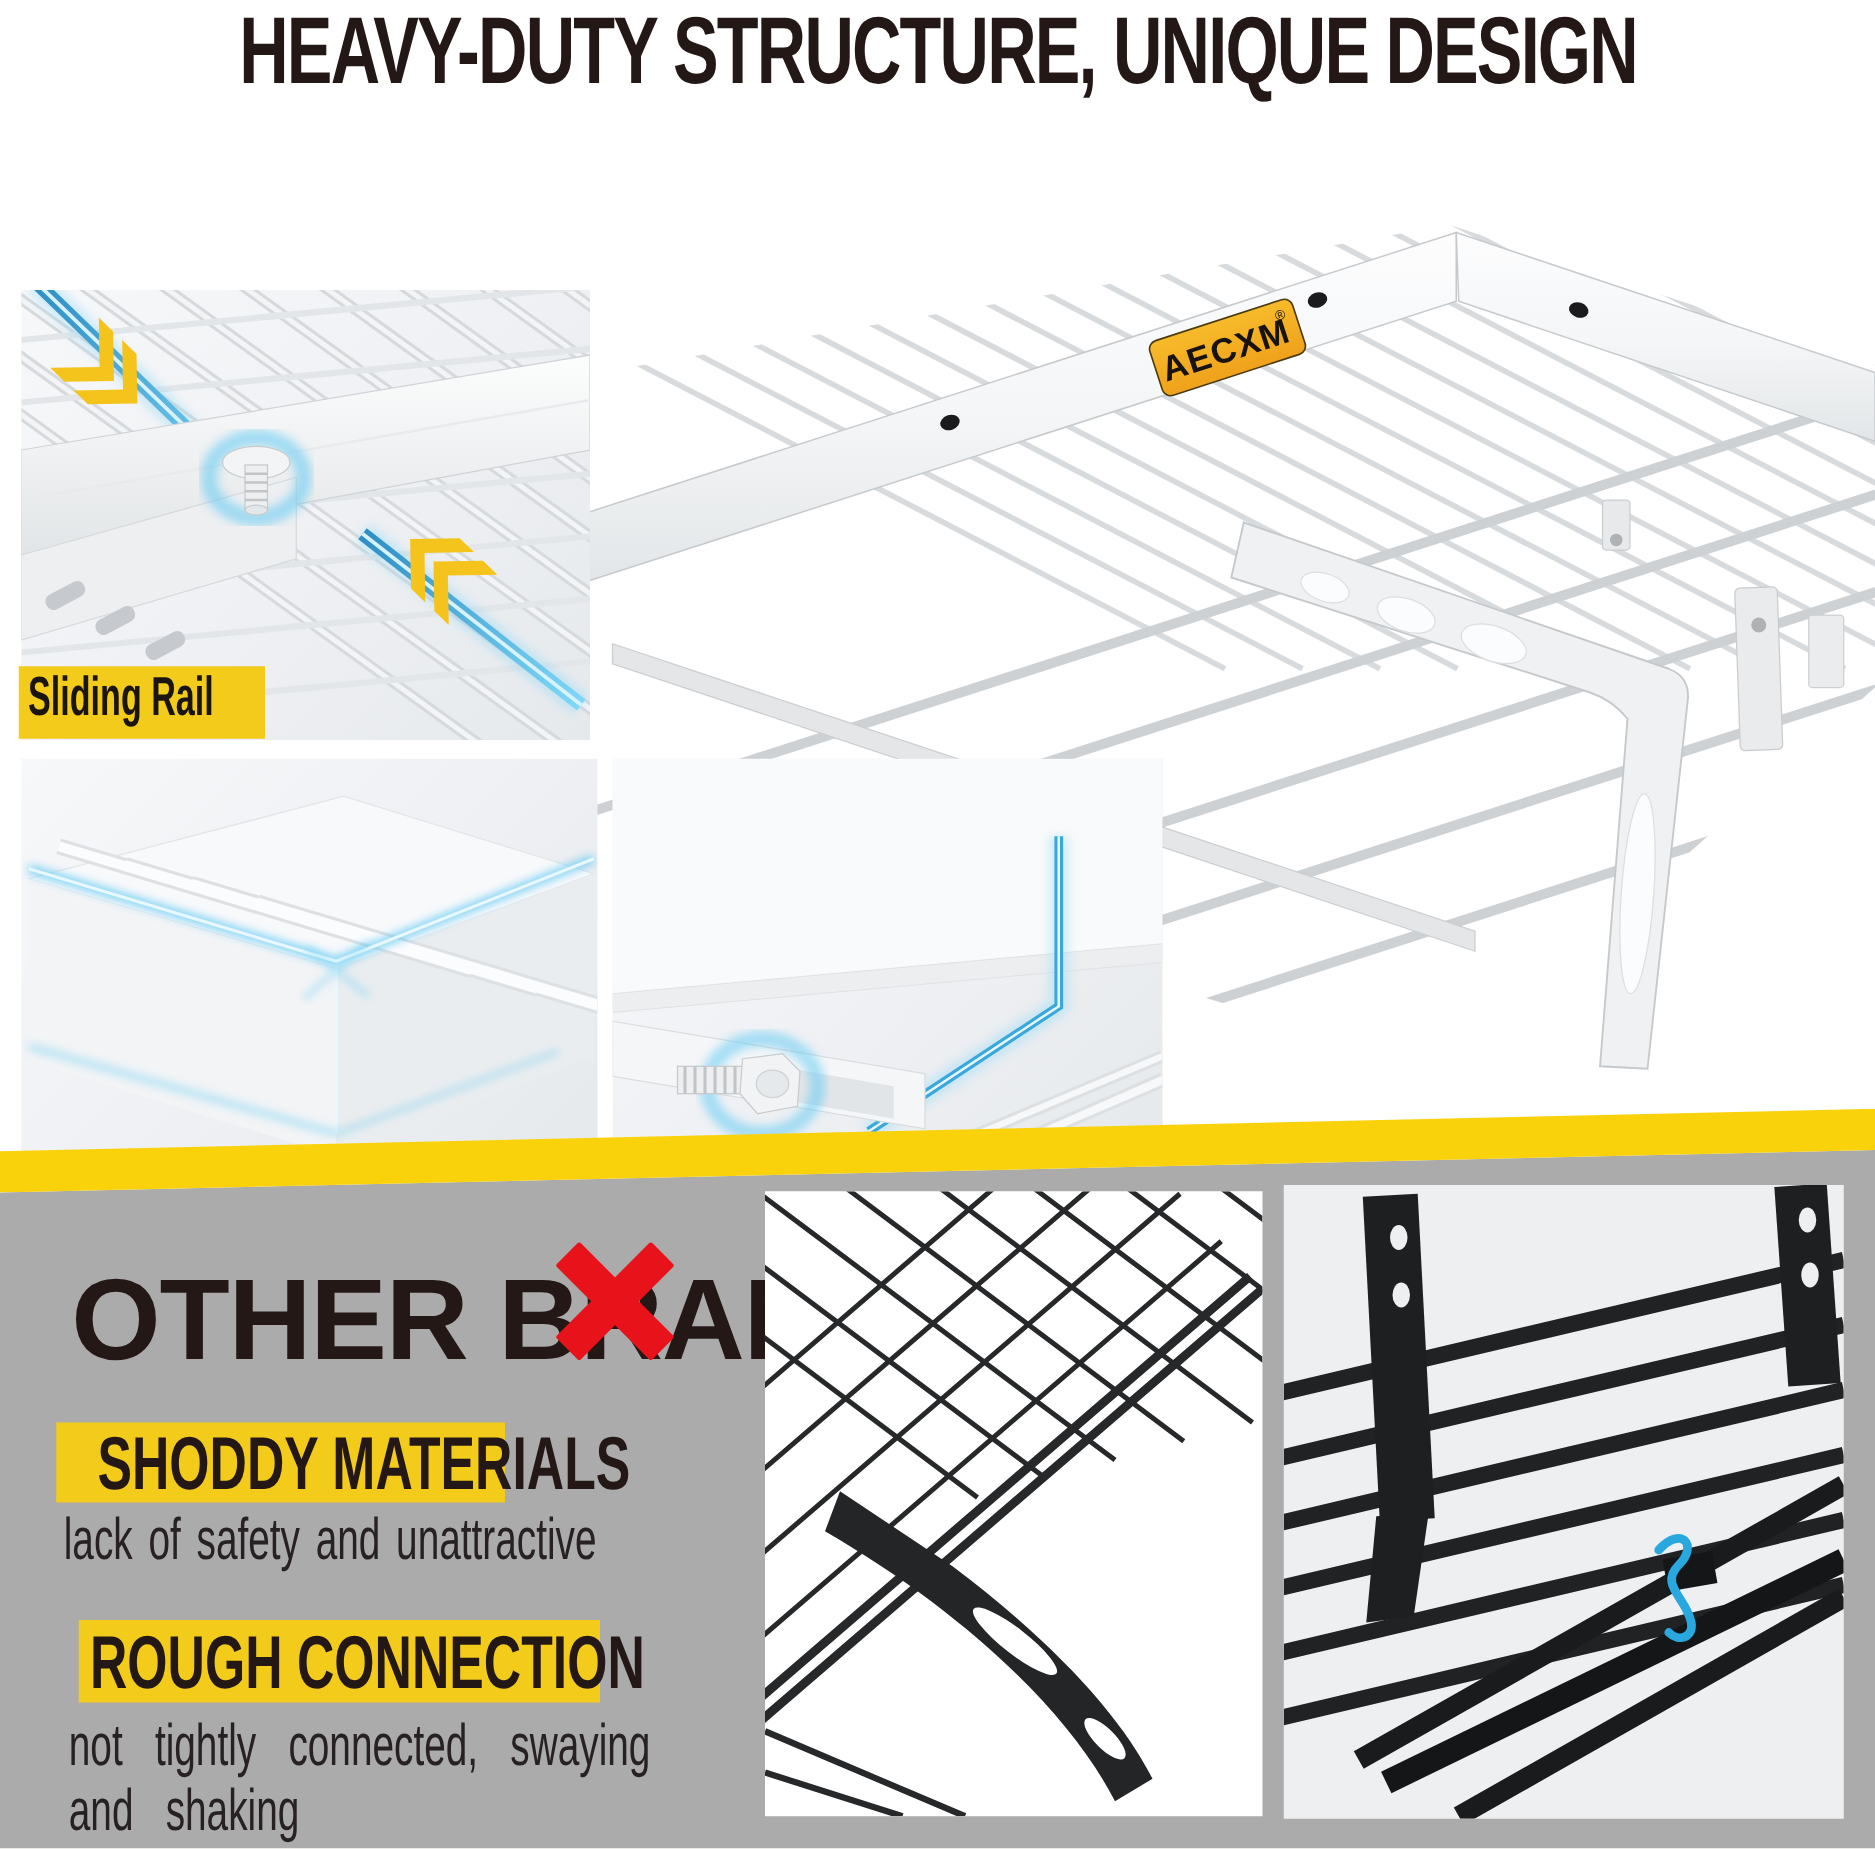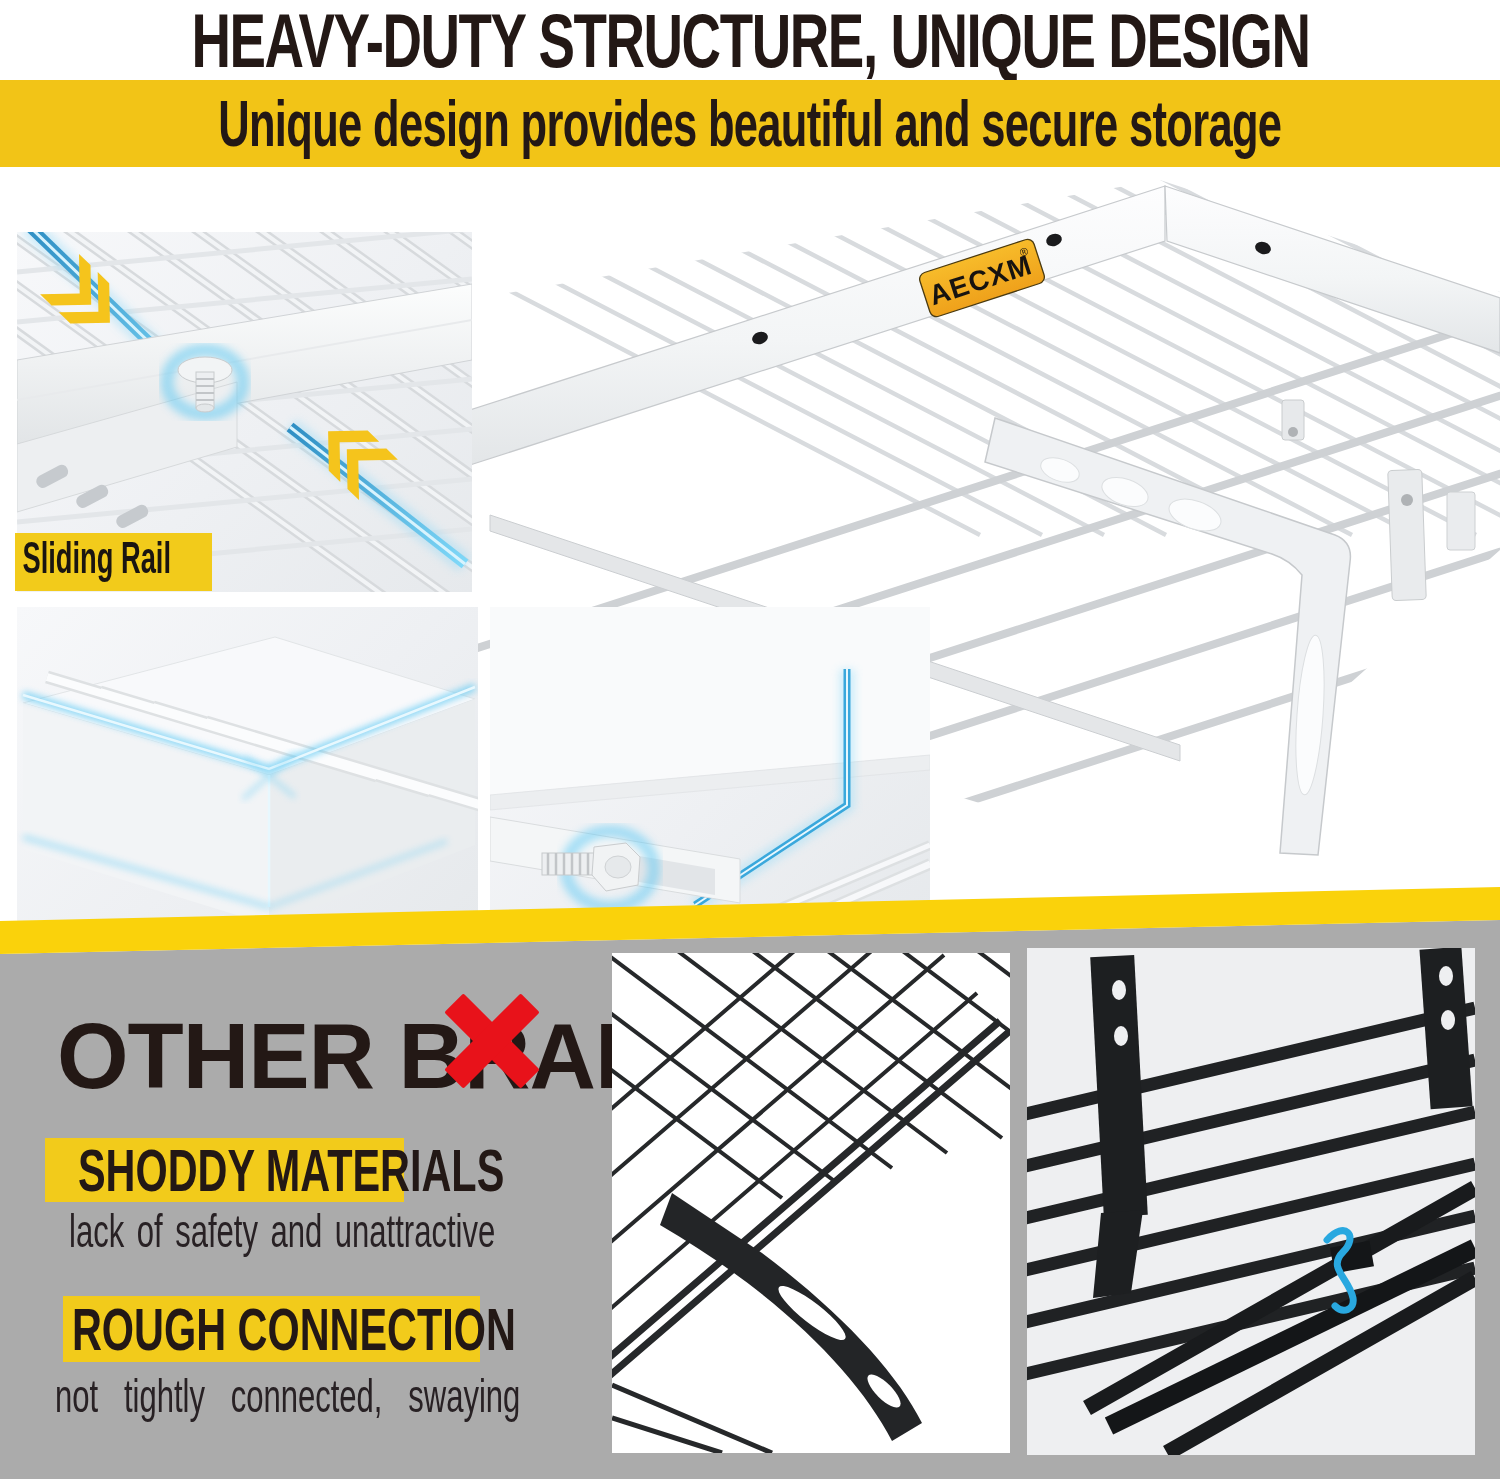--- a/index.html
+++ b/index.html
@@ -41,40 +41,37 @@
 
   .hl{background:#F2CB1B;display:flex;align-items:center;}
   .hl span{font-size:60px;font-weight:bold;color:#231815;transform:scaleX(.69);
            transform-origin:left center;padding-left:13px;white-space:nowrap;}
   .hl1{left:45px;top:1138px;width:335px;height:64px;padding-left:24px;}
   .hl2{left:45px;top:1296px;width:417px;height:66px;margin-left:18px;}
   .detail{color:#282124;}
   .detail .line{height:52px;}
   .detail .line span{font-size:47px;transform:scaleX(.66);transform-origin:left center;
                      white-space:nowrap;word-spacing:6px;line-height:52px;}
-  .d1{left:69px;top:1205px;}
+  .d1{left:51px;top:1205px;}
   .d2{left:55px;top:1370px;}
   .d2 .line span{word-spacing:26px;}
 
   .photo{overflow:hidden;}
   .photo1{left:612px;top:953px;width:398px;height:500px;background:#ffffff;}
   .photo2{left:1027px;top:948px;width:448px;height:507px;background:#EEEFF1;}
 </style>
 </head>
 <body>
 
 <div id="canvas">
 
   <div class="abs ctr top-title">
     <span>HEAVY-DUTY STRUCTURE, UNIQUE DESIGN</span>
   </div>
 
-  <div class="abs ctr banner">
-    <span>Unique design provides beautiful and secure storage</span>
-  </div>
 
   <div class="abs" style="left:460px;top:170px;width:1040px;height:700px;z-index:1">
     <svg width="1040" height="700" viewBox="0 0 1040 700">
       <defs>
         <linearGradient id="railG" x1="0" y1="0" x2="0" y2="1">
           <stop offset="0" stop-color="#FDFDFE"></stop>
             <stop offset=".55" stop-color="#F3F5F6"></stop>
             <stop offset="1" stop-color="#E3E6E8"></stop>
         </linearGradient>
         <linearGradient id="logoG" x1="0" y1="0" x2="0" y2="1">
@@ -256,20 +253,21 @@
   </div>
   <div class="abs gray-item detail d1">
     <div class="line"><span class="cx">lack of safety and unattractive</span></div>
   </div>
 
   <div class="abs gray-item hl hl2">
     <span>ROUGH CONNECTION</span>
   </div>
   <div class="abs gray-item detail d2">
     <div class="line"><span class="cx">not tightly connected, swaying</span></div>
+    <div class="line"><span class="cx">and shaking</span></div>
   </div>
 
   <div class="abs gray-item photo photo1">
     <svg width="398" height="500" viewBox="0 0 398 500">
       <g stroke="#26282A" fill="none">
         <path d="M-5,425L398,78M-15,415L388,68" stroke-width="7"></path>
         <path d="M-38,387L365,40M-71,349L332,2M-104,311L299,-36M-137,273L266,-74" stroke-width="4"></path>
         <path d="M-20,-10l300,225M35,-25l300,225M90,-40l300,225M145,-55l300,225M200,-70l300,225M255,-85l300,225M-75,5l300,225M-130,20l300,225" stroke-width="4"></path>
         <path d="M0,432l160,68M0,465l110,35" stroke-width="5"></path>
       </g>

